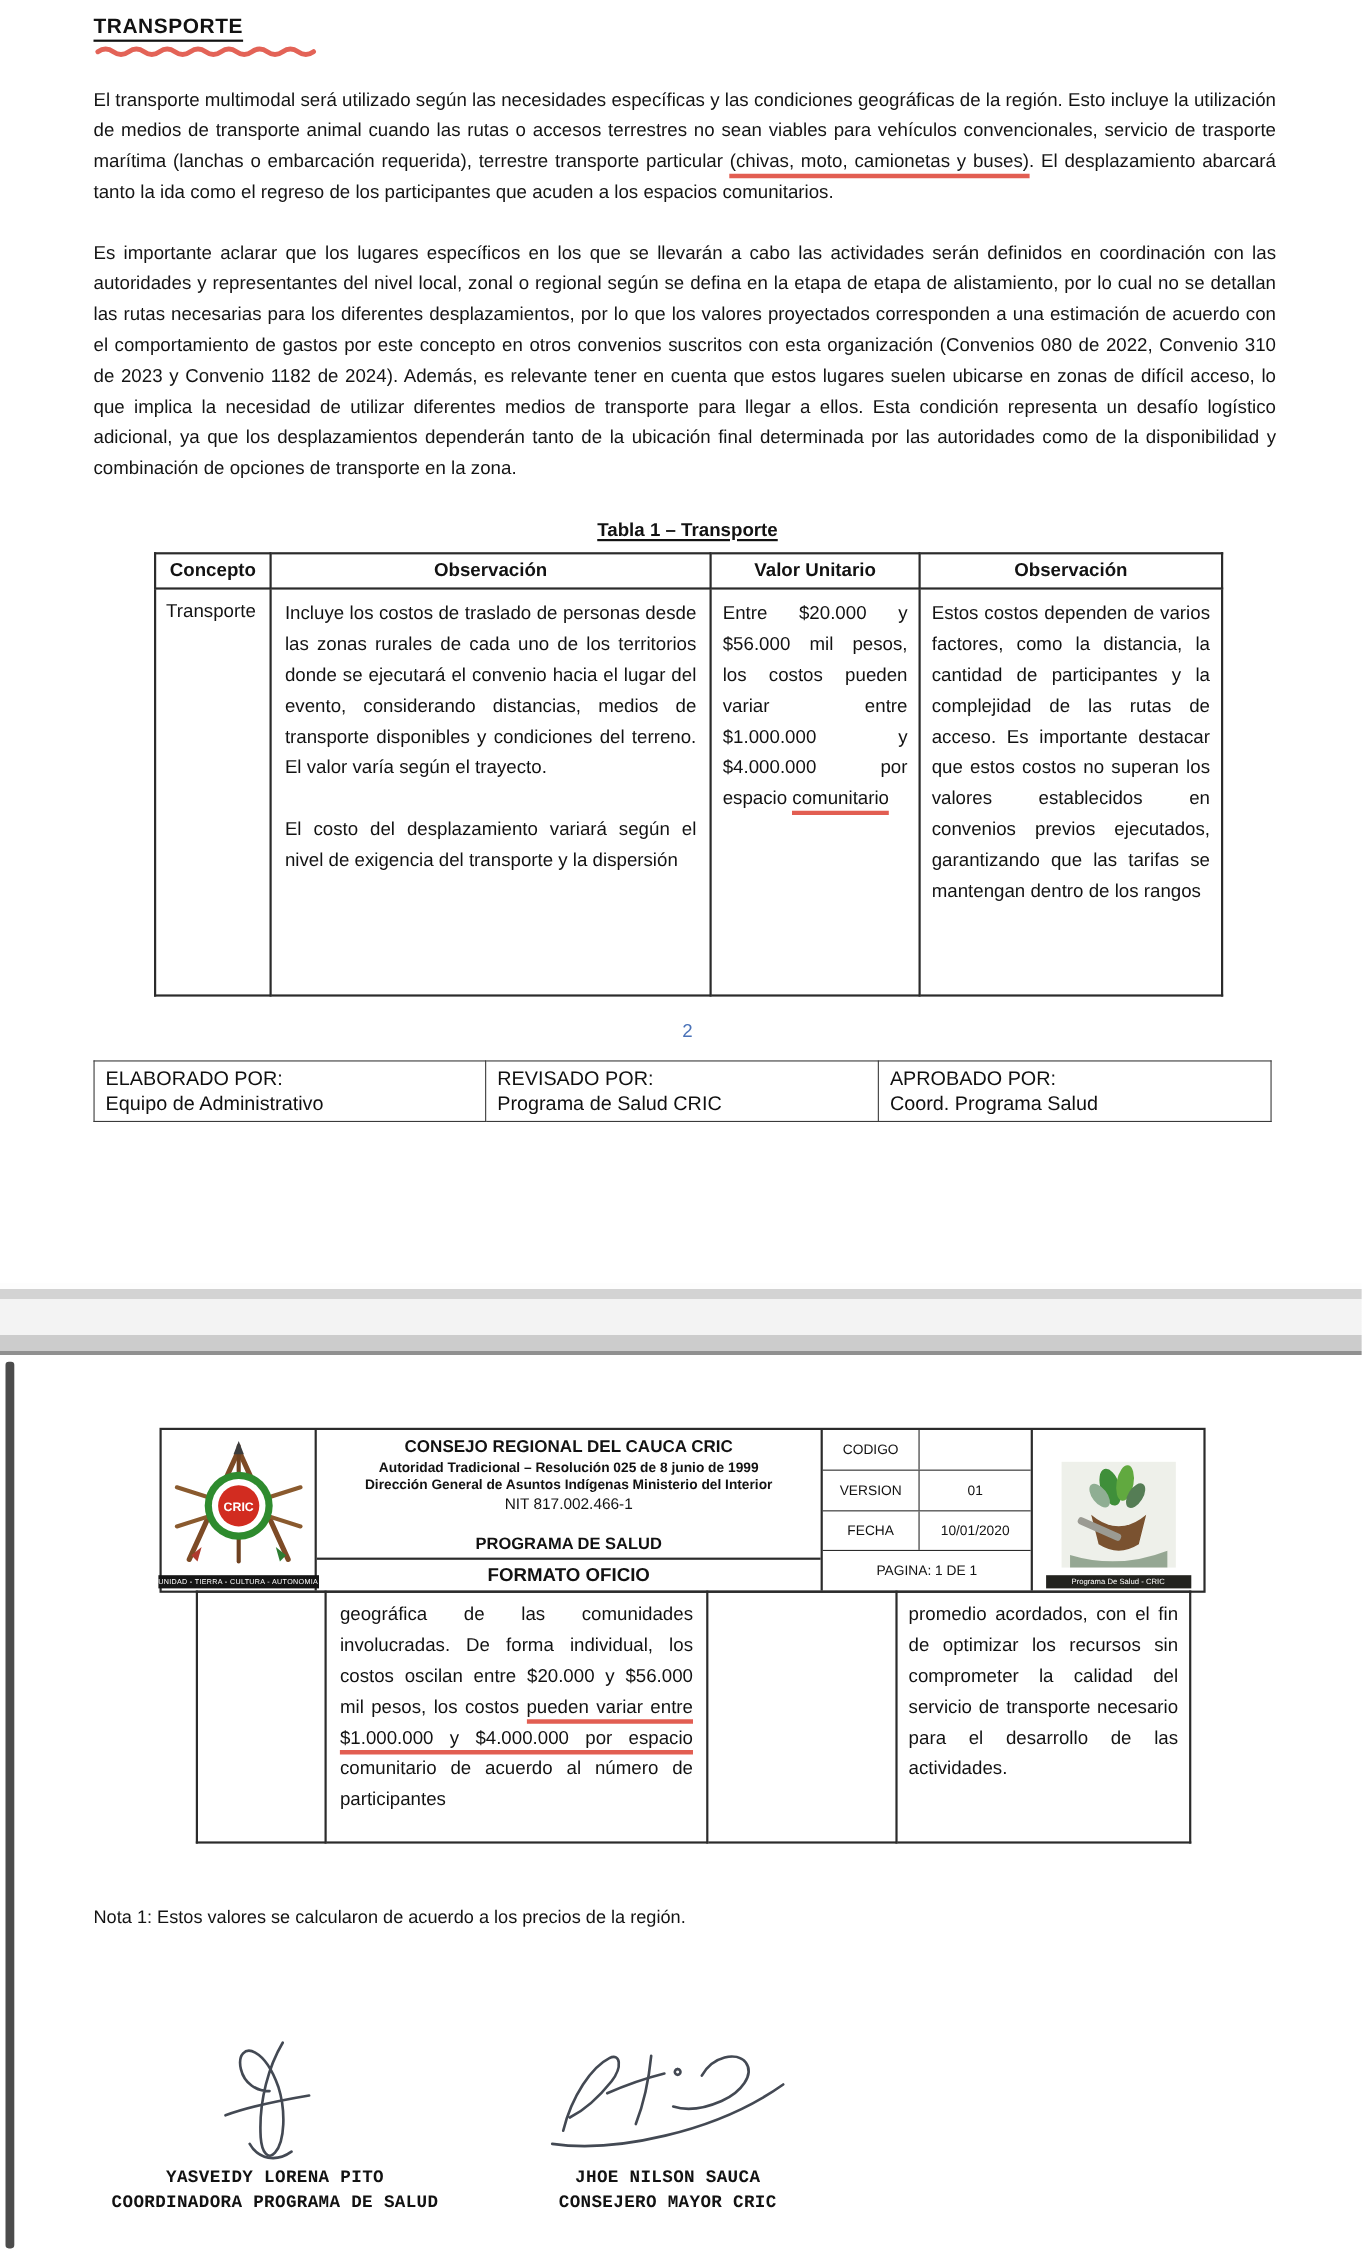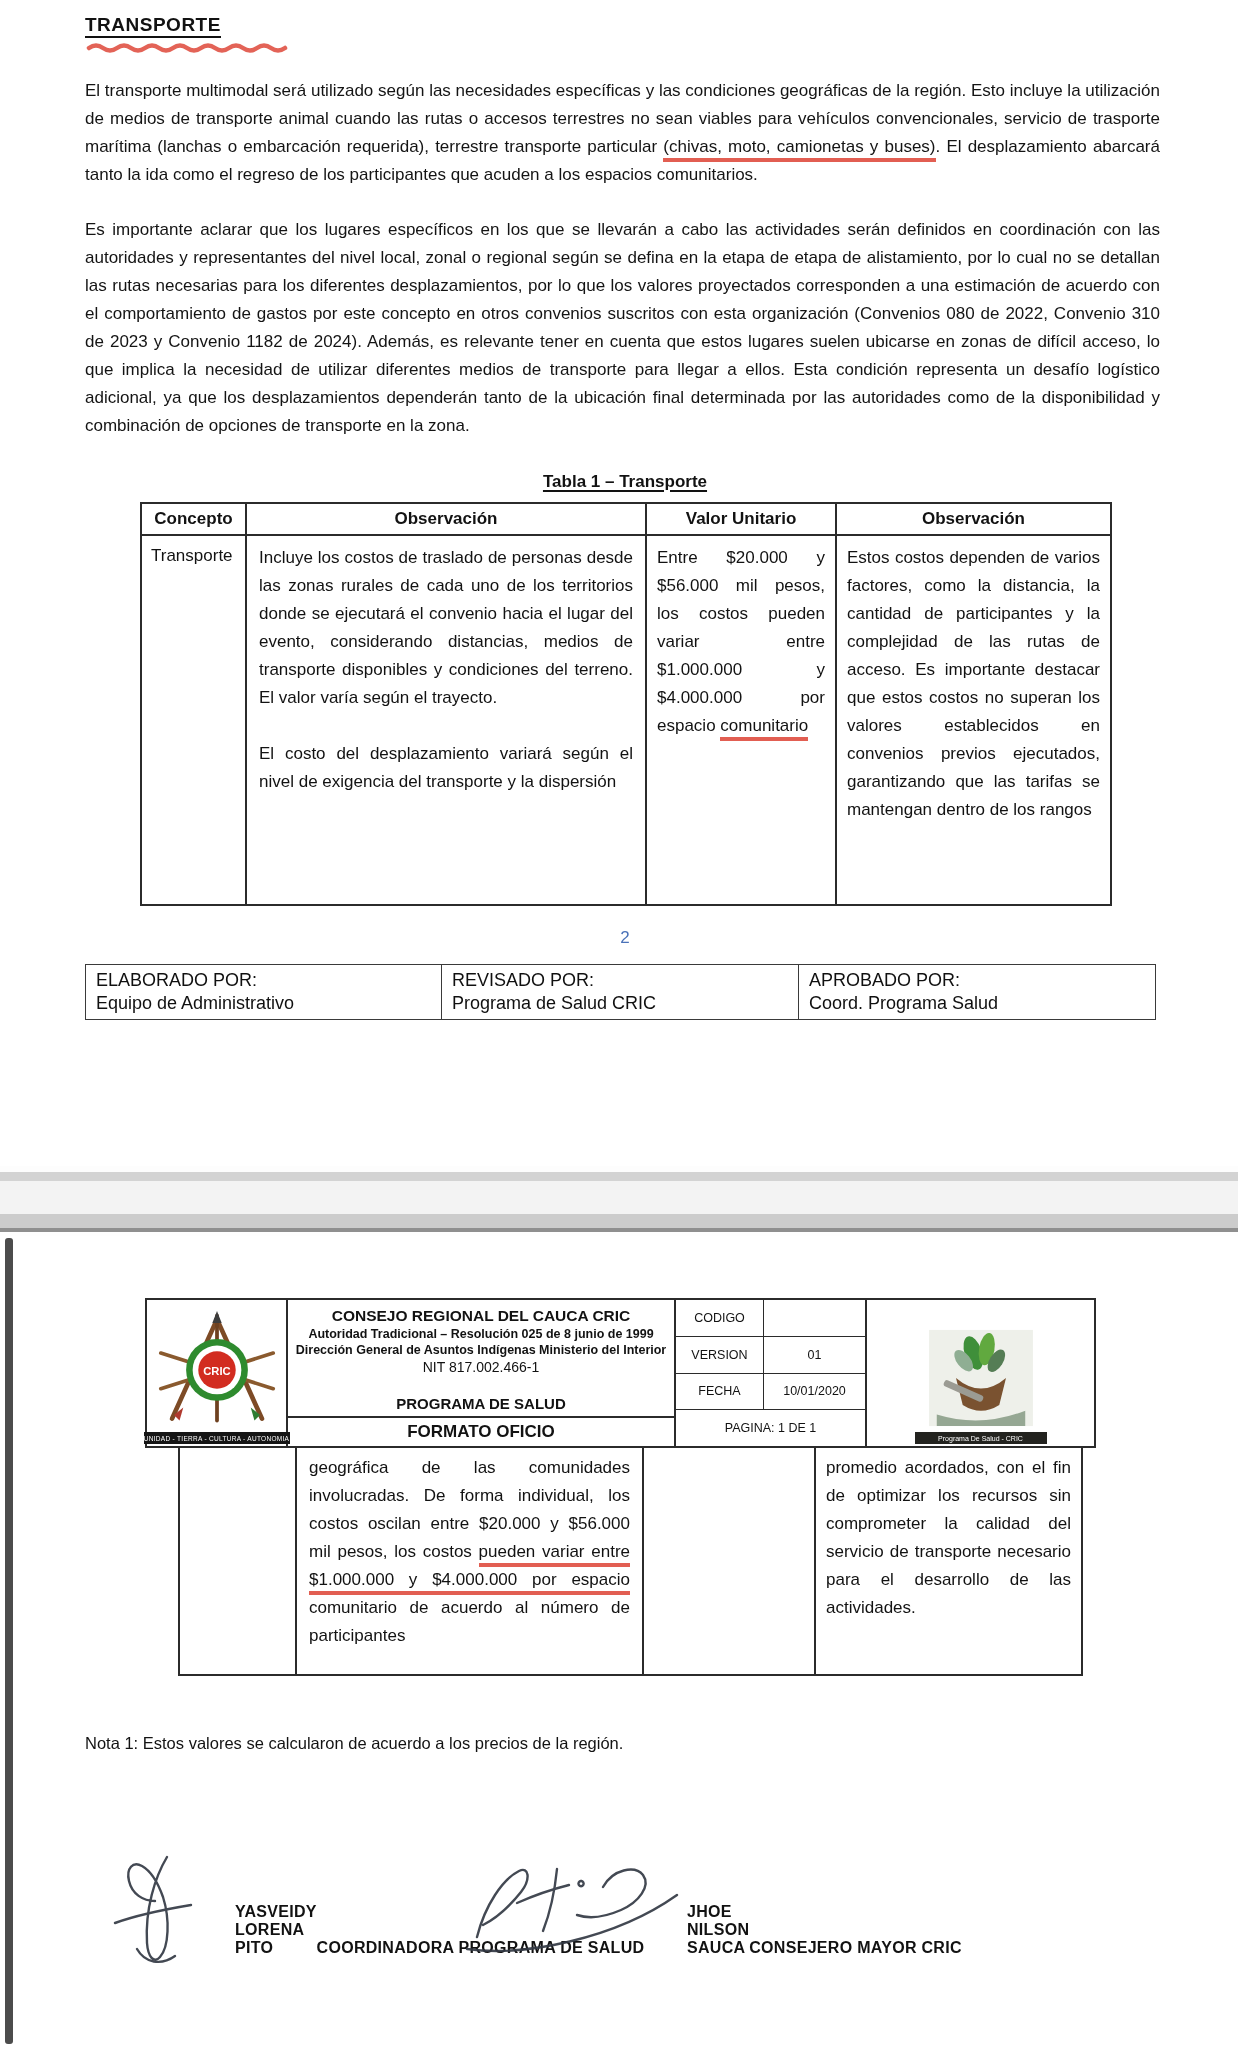--- a/index.html
+++ b/index.html
@@ -52,21 +52,21 @@
   
   .page2 { position: relative; height: 812px; background: #fff; padding-top: 62px; }
   .edge-shadow { position: absolute; left: 5px; top: 2px; bottom: 4px; width: 8px;
     background: #4c4c4c; border-radius: 3px; }
   .letterhead { margin-left: 145px; width: 951px; height: 150px;
     display: flex; border: 2px solid #2b2b2b; }
   .lh-logo { width: 141px; border-right: 2px solid #2b2b2b; display: flex; flex-direction: column;
     align-items: center; justify-content: flex-end; padding-top: 4px; }
   .lh-caption { background: #151515; color: #fff; font-size: 6.5px; letter-spacing: .3px;
     width: 146px; text-align: center; padding: 2.5px 0; margin-bottom: 2px; white-space: nowrap; }
-  .lh-center { width: 388px; border-right: 2px solid #2b2b2b; display: flex; flex-direction: column; }
+  .lh-center { width: 460px; border-right: 2px solid #2b2b2b; display: flex; flex-direction: column; }
   .lh-center-top { padding: 7px 6px 4px 6px; text-align: center; flex: 1; }
   .lh-org { font-size: 15.5px; font-weight: bold; }
   .lh-sub { font-size: 12.5px; font-weight: bold; margin-top: 2px; }
   .lh-nit { font-size: 14px; margin-top: 2px; }
   .lh-prog { font-size: 15px; font-weight: bold; margin-top: 20px; }
   .lh-format { border-top: 2px solid #2b2b2b; height: 47px; display: flex; align-items: center;
     justify-content: center; font-size: 17px; font-weight: bold; }
   .lh-meta { width: 191px; border-right: 2px solid #2b2b2b; display: flex; flex-direction: column; font-size: 12.5px; }
   .meta-row { flex: 1; display: flex; border-bottom: 1.8px solid #2b2b2b; }
   .meta-row:last-child { border-bottom: none; }
@@ -77,21 +77,21 @@
   .lh-logo2 { flex: 1; display: flex; flex-direction: column; align-items: center;
     justify-content: flex-end; padding-top: 5px; }
   .lh-caption2 { background: #23231f; color: #fff; font-size: 7px; width: 132px; text-align: center;
     padding: 2.5px 0; margin-bottom: 2px; white-space: nowrap; }
   table.cont { border-collapse: collapse; margin-left: 178px; margin-top: -2px; width: 903px; table-layout: fixed; }
   table.cont td { border: 2px solid #2b2b2b; font-size: 17px; line-height: 28px; vertical-align: top; }
   td.k-desc { padding: 6px 12px; text-align: justify; height: 228px; }
   td.k-obs { padding: 6px 10px; text-align: justify; }
   .note { margin: 58px 0 0 85px; font-size: 16.5px; color: #131313; }
   .sig-row { display: flex; margin-top: 104px; }
-  .sig-block { display: flex; flex-direction: row; align-items: flex-end; }
+  .sig-block { display: flex; flex-direction: column; align-items: center; font-family: Liberation Mono, monospace; }
   .sig-left { margin-left: 85px; width: 330px; }
   .sig-right { margin-left: 42px; width: 300px; }
   .sig-art { height: 112px; display: flex; align-items: flex-end; margin-bottom: -12px; }
   .sig-name { font-size: 16px; font-weight: bold; letter-spacing: .3px; margin-top: 14px; }
   .sig-title { font-size: 16px; font-weight: bold; letter-spacing: .3px; margin-top: 4px; white-space: nowrap; }
 </style>
 </head>
 <body>
 
 <section class="page1">

